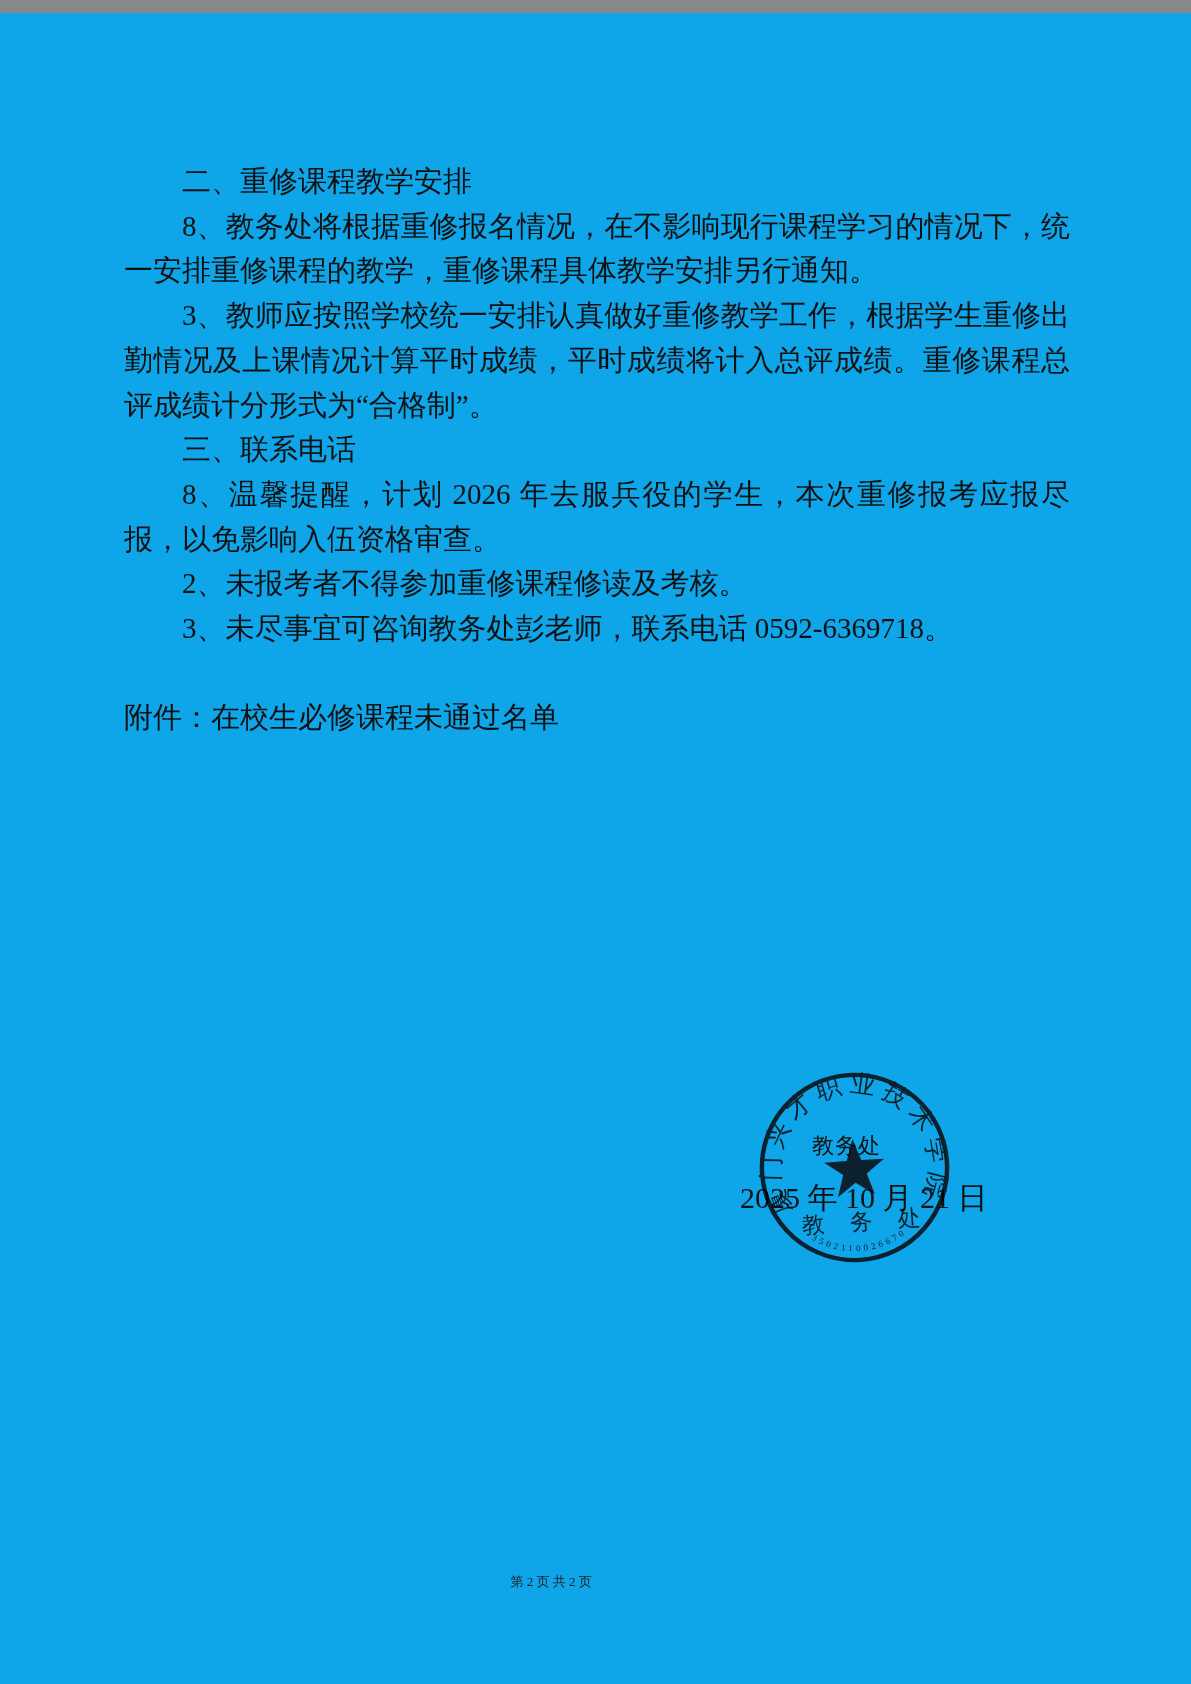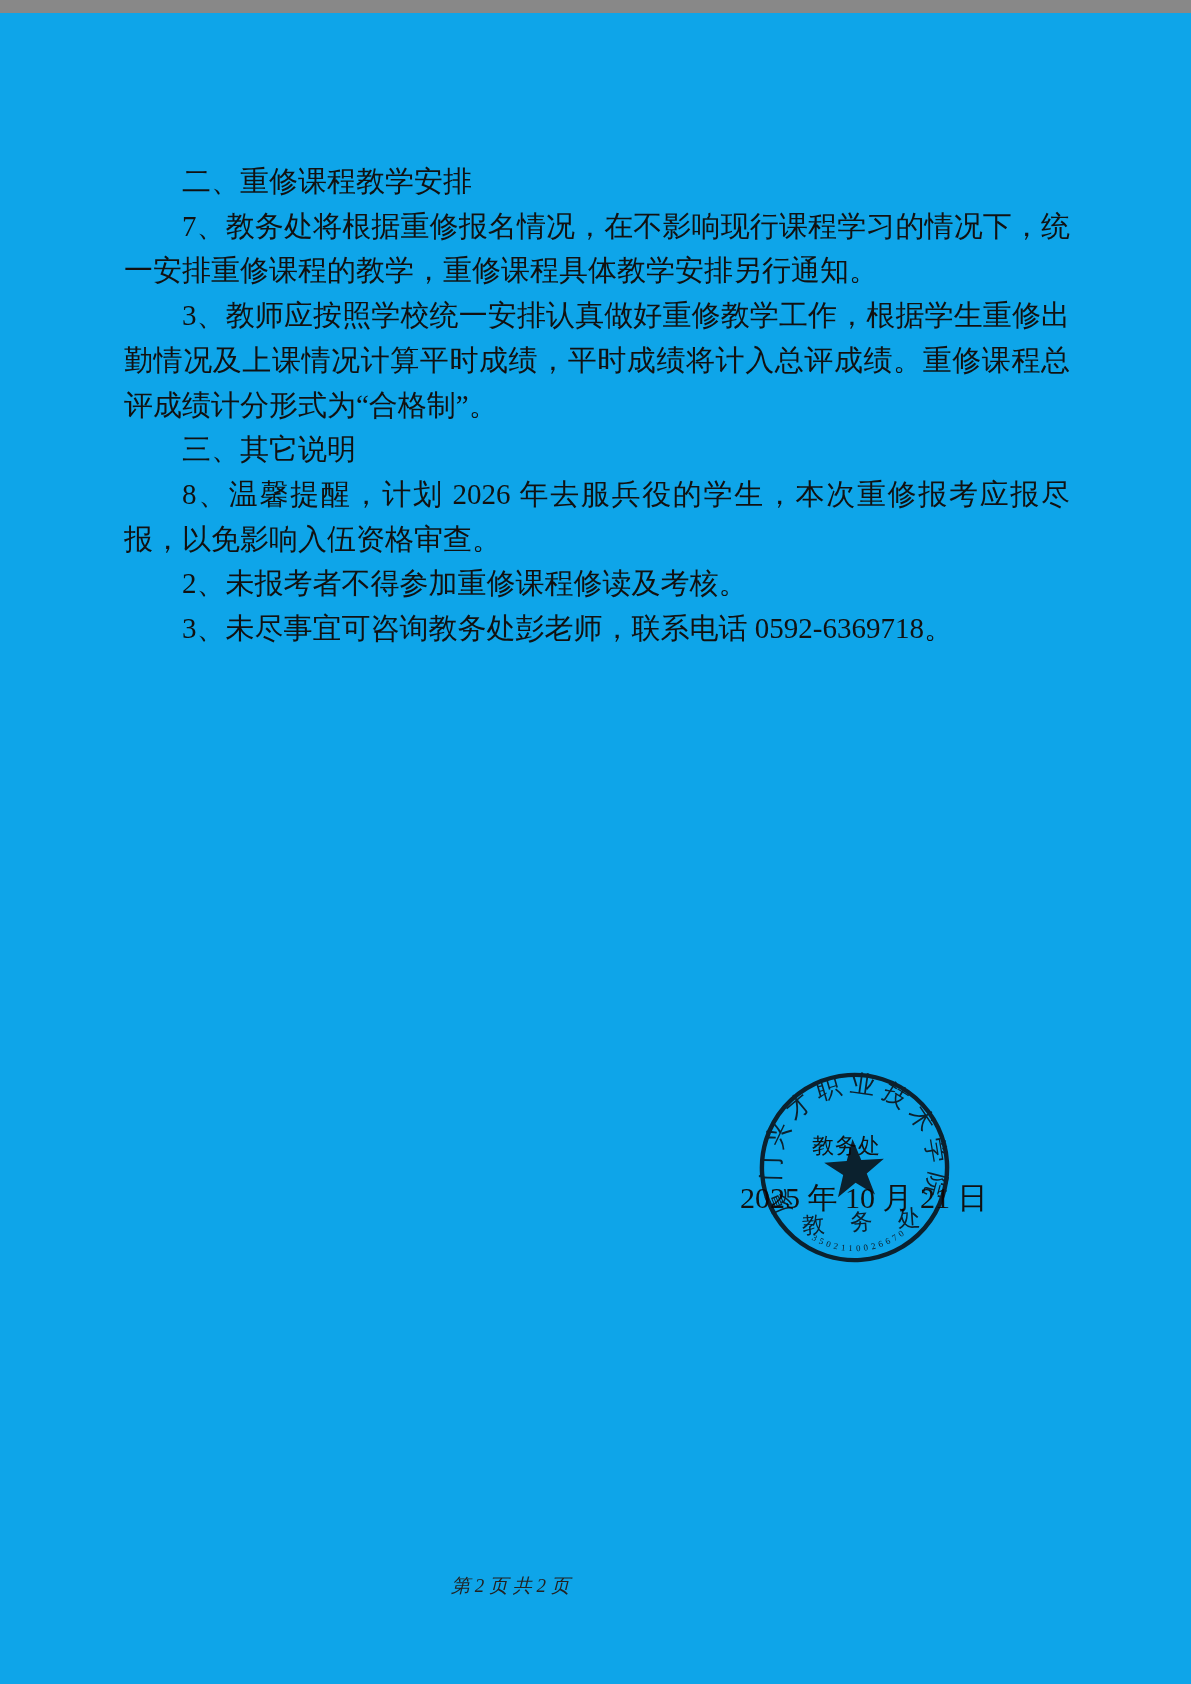--- a/index.html
+++ b/index.html
@@ -31,38 +31,38 @@
   .stamp {
     position:absolute; left:756px; top:1056px;
     width:197px; height:197px;
     transform:rotate(-4deg);
     mix-blend-mode:multiply;
     opacity:0.93;
   }
   .stamp text { font-family:"Liberation Serif","DejaVu Serif",serif; }
   .footer {
     position:absolute; left:451px; top:1560px; width:200px;
-    font-size:19px; color:#222;
+    text-align:center; font-size:13px; color:#222;
     white-space:nowrap;
-    font-style:italic;
   }
 </style>
 </head>
 <body>
 
 <div class="page">
 
   <div class="body-text">
     <p>二、重修课程教学安排</p>
-    <p>7、教务处将根据重修报名情况，在不影响现行课程学习的情况下，统一安排重修课程的教学，重修课程具体教学安排另行通知。</p>
+    <p>8、教务处将根据重修报名情况，在不影响现行课程学习的情况下，统一安排重修课程的教学，重修课程具体教学安排另行通知。</p>
     <p>3、教师应按照学校统一安排认真做好重修教学工作，根据学生重修出勤情况及上课情况计算平时成绩，平时成绩将计入总评成绩。重修课程总评成绩计分形式为“合格制”。</p>
-    <p>三、其它说明</p>
+    <p>三、联系电话</p>
     <p>8、温馨提醒，计划 2026 年去服兵役的学生，本次重修报考应报尽报，以免影响入伍资格审查。</p>
     <p>2、未报考者不得参加重修课程修读及考核。</p>
     <p>3、未尽事宜可咨询教务处彭老师，联系电话 0592-6369718。</p>
+    <p class="attachment">附件：在校生必修课程未通过名单</p>
   </div>
 
   <div class="sig-unit">教务处</div>
   <div class="sig-date">2025 年 10 月 21 日</div>
 
   <svg class="stamp" viewBox="0 0 200 200">
     <defs>
       <path id="arcTop" d="M 28.6,126 A 76,76 0 1,1 171.4,126" fill="none"></path>
       <path id="arcBottom" d="M 30.4,148.8 A 85,85 0 0,0 169.6,148.8" fill="none"></path>
     </defs>

